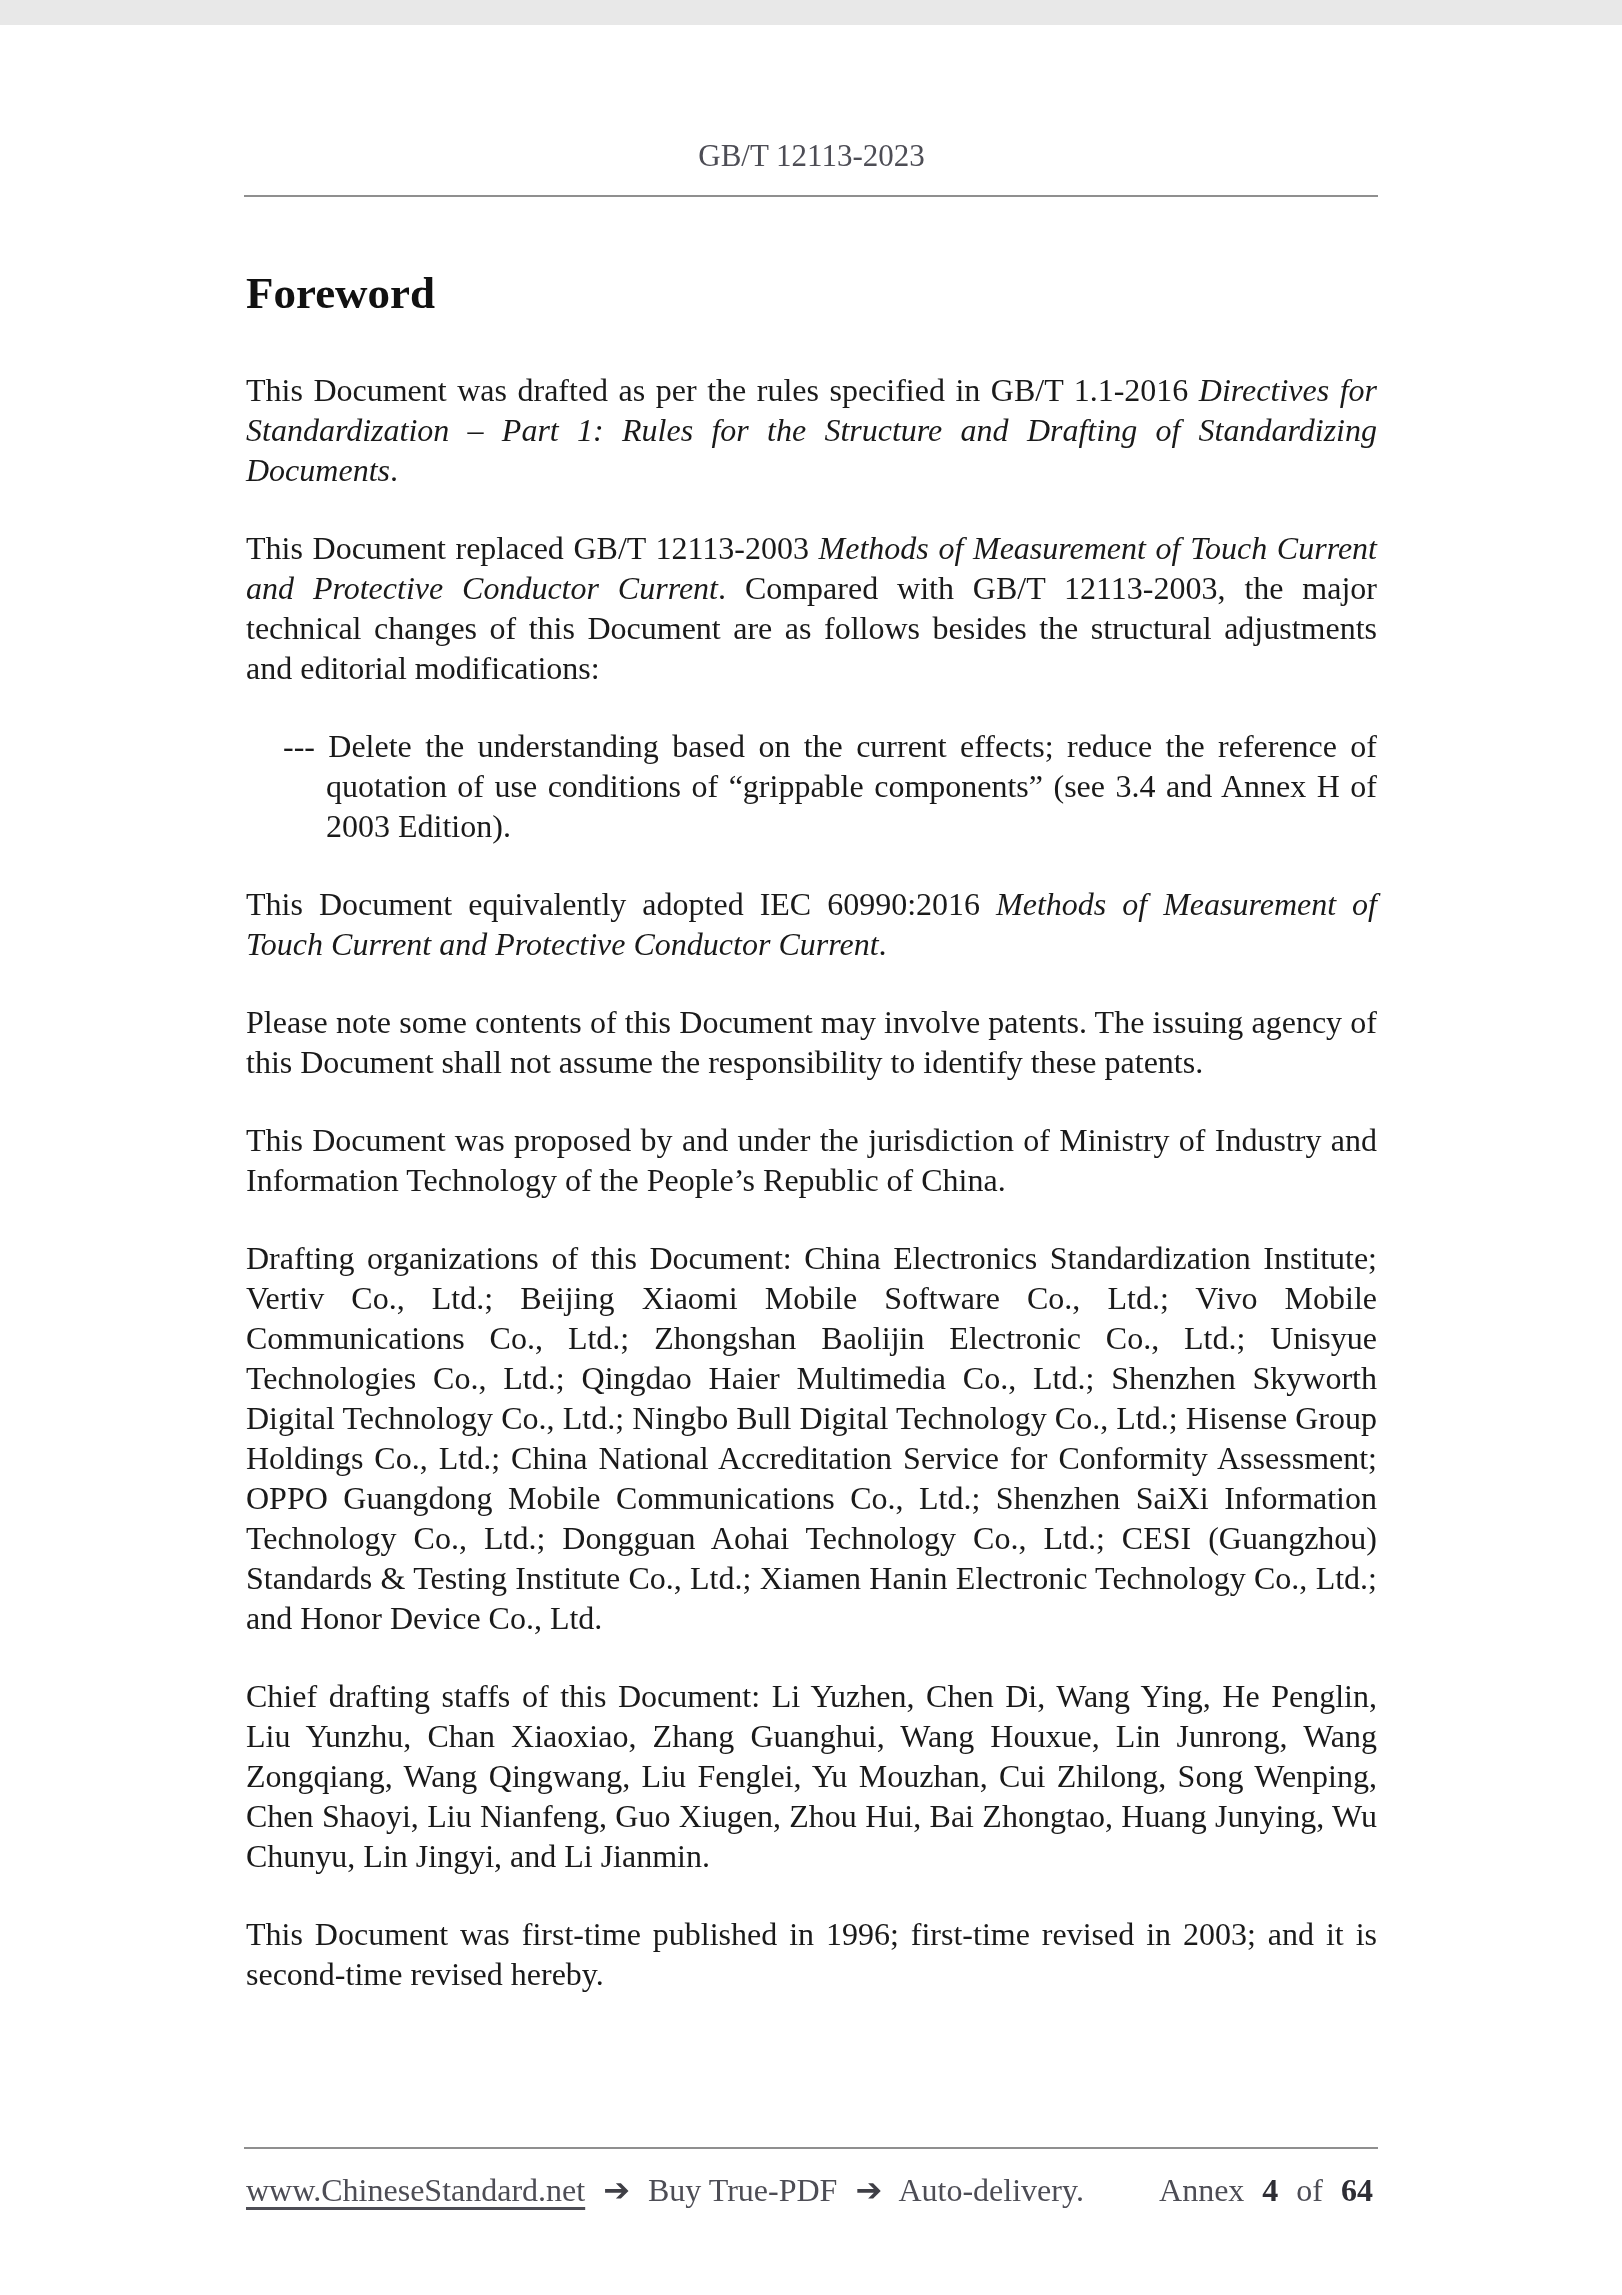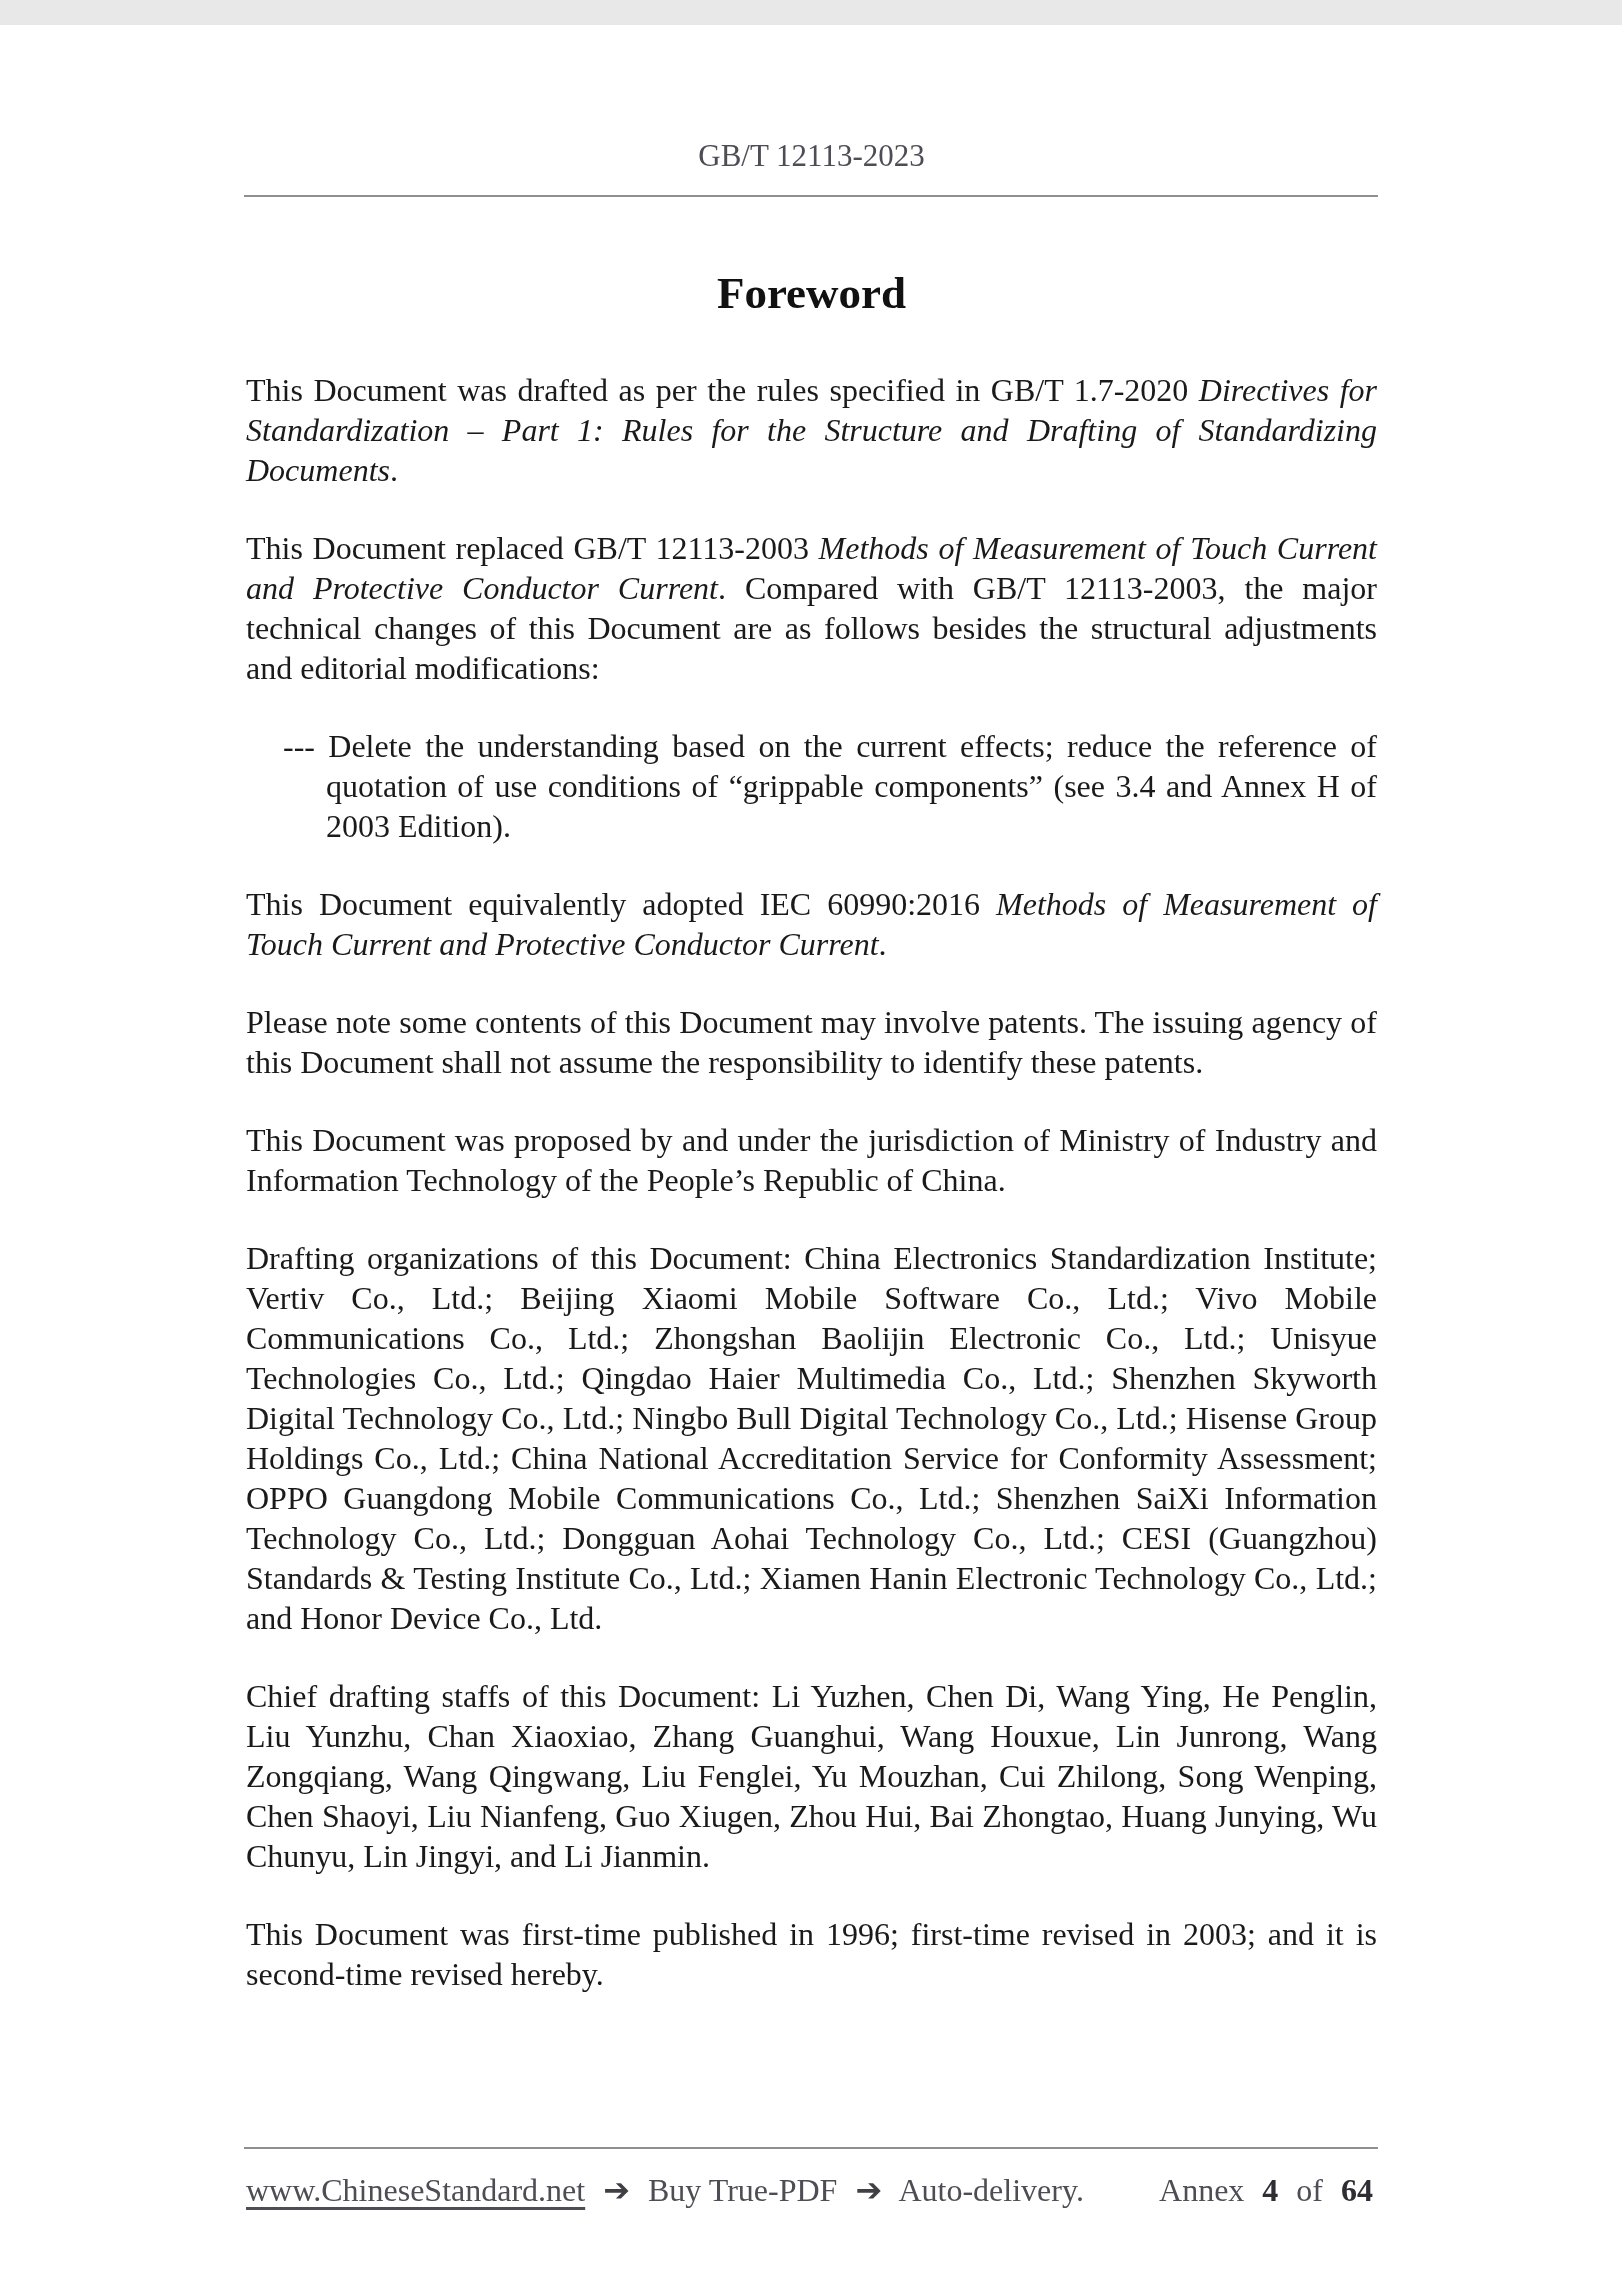--- a/index.html
+++ b/index.html
@@ -22,21 +22,21 @@
     position:absolute;left:244px;width:1134px;height:0;
     border-top:2.5px solid #8f8f8f;
   }
   .rule-top{top:170px;}
   .rule-bottom{top:2122px;}
   .content{
     position:absolute;left:246px;top:240px;width:1131px;
   }
   .page-title{
     margin:0 0 48px 0;
-    text-align:center;
+    text-align:left;
     font-size:45px;line-height:57px;
     font-weight:bold;color:#111;
   }
   .para{
     margin:0 0 38px 0;
     font-size:32px;line-height:40px;
     text-align:justify;
   }
   .para.bullet{
     padding-left:80px;
@@ -66,21 +66,21 @@
 
 <div class="page">
 
   <div class="doc-number">GB/T 12113-2023</div>
 
   <div class="rule rule-top"></div>
 
   <div class="content">
     <h1 class="page-title">Foreword</h1>
     <div>
-        <p class="para"><span>This Document was drafted as per the rules specified in GB/T 1.7-2020 </span><span class="it">Directives for Standardization – Part 1: Rules for the Structure and Drafting of Standardizing Documents</span><span>.</span></p>
+        <p class="para"><span>This Document was drafted as per the rules specified in GB/T 1.1-2016 </span><span class="it">Directives for Standardization – Part 1: Rules for the Structure and Drafting of Standardizing Documents</span><span>.</span></p>
         <p class="para"><span>This Document replaced GB/T 12113-2003 </span><span class="it">Methods of Measurement of Touch Current and Protective Conductor Current</span><span>. Compared with GB/T 12113-2003, the major technical changes of this Document are as follows besides the structural adjustments and editorial modifications:</span></p>
         <p class="para bullet"><span>--- Delete the understanding based on the current effects; reduce the reference of quotation of use conditions of “grippable components” (see 3.4 and Annex H of 2003 Edition).</span></p>
         <p class="para"><span>This Document equivalently adopted IEC 60990:2016 </span><span class="it">Methods of Measurement of Touch Current and Protective Conductor Current</span><span>.</span></p>
         <p class="para"><span>Please note some contents of this Document may involve patents. The issuing agency of this Document shall not assume the responsibility to identify these patents.</span></p>
         <p class="para"><span>This Document was proposed by and under the jurisdiction of Ministry of Industry and Information Technology of the People’s Republic of China.</span></p>
         <p class="para"><span>Drafting organizations of this Document: China Electronics Standardization Institute; Vertiv Co., Ltd.; Beijing Xiaomi Mobile Software Co., Ltd.; Vivo Mobile Communications Co., Ltd.; Zhongshan Baolijin Electronic Co., Ltd.; Unisyue Technologies Co., Ltd.; Qingdao Haier Multimedia Co., Ltd.; Shenzhen Skyworth Digital Technology Co., Ltd.; Ningbo Bull Digital Technology Co., Ltd.; Hisense Group Holdings Co., Ltd.; China National Accreditation Service for Conformity Assessment; OPPO Guangdong Mobile Communications Co., Ltd.; Shenzhen SaiXi Information Technology Co., Ltd.; Dongguan Aohai Technology Co., Ltd.; CESI (Guangzhou) Standards &amp; Testing Institute Co., Ltd.; Xiamen Hanin Electronic Technology Co., Ltd.; and Honor Device Co., Ltd.</span></p>
         <p class="para"><span>Chief drafting staffs of this Document: Li Yuzhen, Chen Di, Wang Ying, He Penglin, Liu Yunzhu, Chan Xiaoxiao, Zhang Guanghui, Wang Houxue, Lin Junrong, Wang Zongqiang, Wang Qingwang, Liu Fenglei, Yu Mouzhan, Cui Zhilong, Song Wenping, Chen Shaoyi, Liu Nianfeng, Guo Xiugen, Zhou Hui, Bai Zhongtao, Huang Junying, Wu Chunyu, Lin Jingyi, and Li Jianmin.</span></p>
         <p class="para"><span>This Document was first-time published in 1996; first-time revised in 2003; and it is second-time revised hereby.</span></p>
       </div>
   </div>

